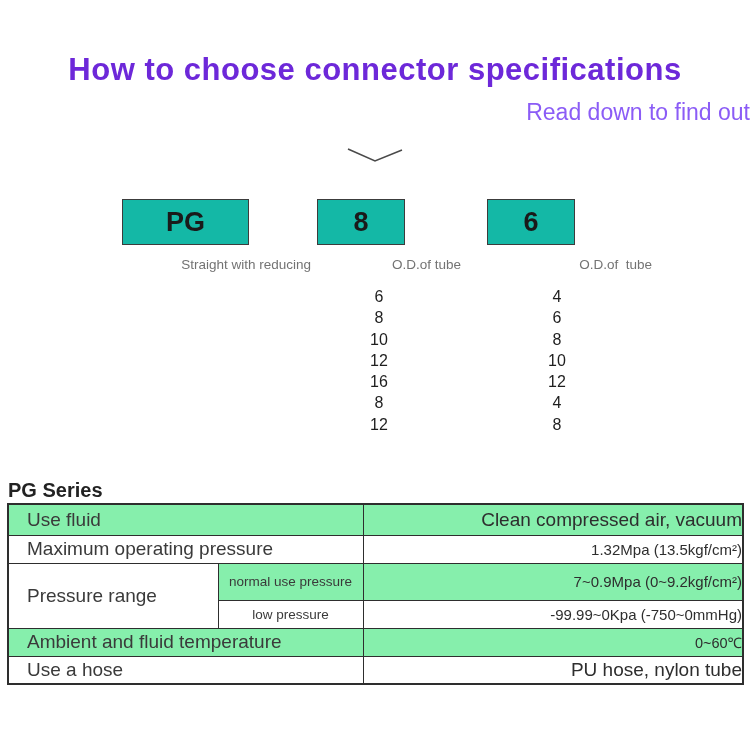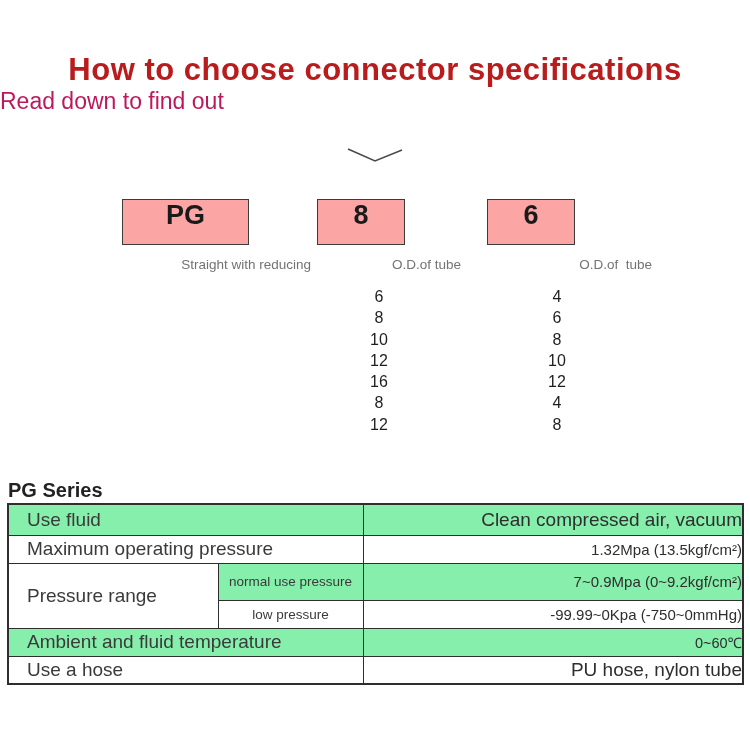--- a/index.html
+++ b/index.html
@@ -11,42 +11,43 @@
     height: 750px;
     background: #ffffff;
     overflow: hidden;
   }
   .title {
     position: absolute;
     top: 52px; left: 0; width: 750px;
     text-align: center;
     font-size: 31px;
     font-weight: 700;
-    color: #b91c1c;
+    color: #6d28d9;
     letter-spacing: 0.5px;
   }
   .subtitle {
     position: absolute;
-    top: 88px; left: 0; width: 750px;
-    text-align: left;
+    top: 99px; left: 0; width: 750px;
+    text-align: right;
     font-size: 23px;
     font-weight: 400;
-    color: #be185d;
+    color: #8b5cf6;
   }
   .chevron {
     position: absolute;
     top: 147px; left: 347px;
   }
   .spec-box {
     position: absolute;
     top: 199px;
     height: 46px;
-    background: #fca5a5;
+    background: #14b8a6;
     border: 1.5px solid #3c3c3c;
     display: flex;
+    align-items: center;
     justify-content: center;
     font-size: 27px;
     font-weight: 700;
     color: #1a1a1a;
   }
   .box-pg { left: 122px; width: 127px; }
   .box-8  { left: 317px; width: 88px; }
   .box-6  { left: 487px; width: 88px; }
   .box-label {
     position: absolute;

